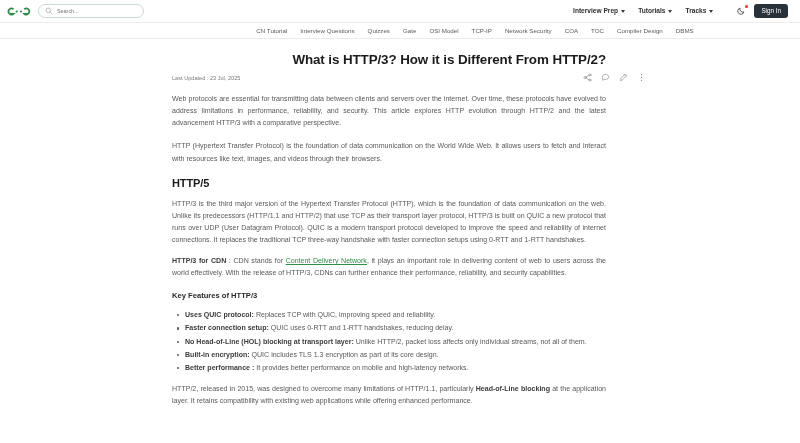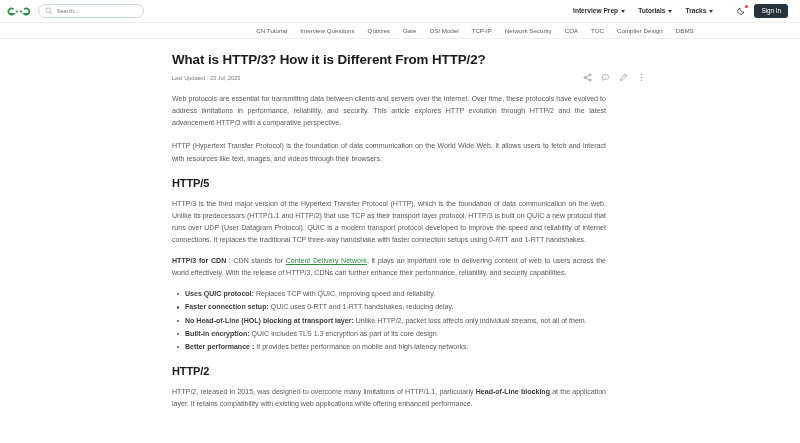--- a/index.html
+++ b/index.html
@@ -97,20 +97,21 @@
   
   .article {
     padding: 13px 194px 0 172px;
   }
   .article-title {
     font-size: 13.4px;
     font-weight: bold;
     color: #1b1b1b;
     letter-spacing: -0.1px;
     line-height: 1.2;
+    text-align: right;
   }
   .meta-row {
     display: flex; align-items: center;
     margin-top: 5px;
   }
   .last-updated {
     font-size: 5.6px; color: #7b7b7b;
   }
   .meta-icons {
     margin-left: auto;
@@ -273,37 +274,37 @@
   <p class="para">Web protocols are essential for transmitting data between clients and servers over the internet. Over time, these protocols have evolved to address limitations in performance, reliability, and security. This article explores HTTP evolution through HTTP/2 and the latest advancement HTTP/3 with a comparative perspective.</p>
   <p class="para">HTTP (Hypertext Transfer Protocol) is the foundation of data communication on the World Wide Web. It allows users to fetch and interact with resources like text, images, and videos through their browsers.</p>
 
   <h2 class="sec">HTTP/5</h2>
   <p class="para tight">HTTP/3 is the third major version of the Hypertext Transfer Protocol (HTTP), which is the foundation of data communication on the web. Unlike its predecessors (HTTP/1.1 and HTTP/2) that use TCP as their transport layer protocol, HTTP/3 is built on QUIC a new protocol that runs over UDP (User Datagram Protocol). QUIC is a modern transport protocol developed to improve the speed and reliability of internet connections. It replaces the traditional TCP three-way handshake with faster connection setups using 0-RTT and 1-RTT handshakes.</p>
 
   <p class="para tight">
     <b>HTTP/3 for CDN</b><span> : CDN stands for </span><a class="inline-link" href="#">Content Delivery Network</a><span>, it plays an important role in delivering content of web to users across the world effectively. With the release of HTTP/3, CDNs can further enhance their performance, reliability, and security capabilities.</span>
   </p>
 
+  <h3 class="sub">Key Features of HTTP/3</h3>
 
   <ul class="features">
     <li class="li">
       <b>Uses QUIC protocol:</b><span> Replaces TCP with QUIC, improving speed and reliability.</span>
     </li>
     <li class="li">
       <b>Faster connection setup:</b><span> QUIC uses 0-RTT and 1-RTT handshakes, reducing delay.</span>
     </li>
     <li class="li">
       <b>No Head-of-Line (HOL) blocking at transport layer:</b><span> Unlike HTTP/2, packet loss affects only individual streams, not all of them.</span>
     </li>
     <li class="li">
       <b>Built-in encryption:</b><span> QUIC includes TLS 1.3 encryption as part of its core design.</span>
     </li>
     <li class="li">
       <b>Better performance :</b><span> It provides better performance on mobile and high-latency networks.</span>
     </li>
   </ul>
 
-  <h2 class="sec">HTTP/2</h2>
   <p class="para tight">
     <span>HTTP/2, released in 2015, was designed to overcome many limitations of HTTP/1.1, particularly </span><b>Head-of-Line blocking</b><span> at the application layer. It retains compatibility with existing web applications while offering enhanced performance.</span>
   </p>
 
 </div>
 
 </body></html>

